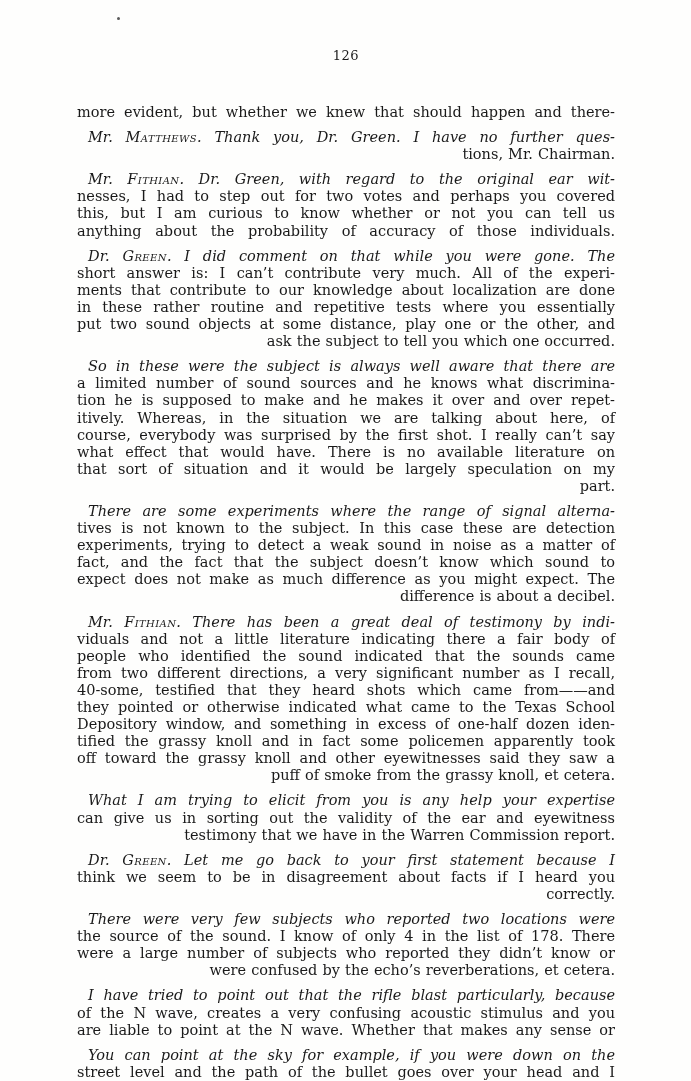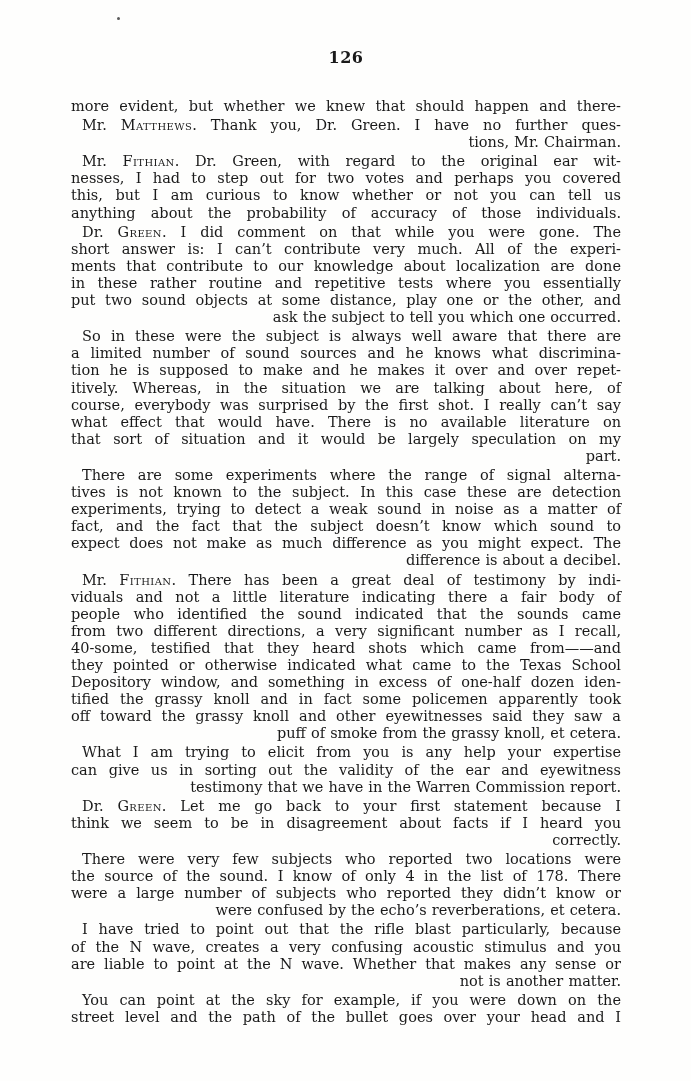--- a/index.html
+++ b/index.html
@@ -24,44 +24,44 @@
     height: 3px;
     background: #5a5a5a;
     border-radius: 50%;
   }
   .page-number {
     position: absolute;
     top: 48px;
     left: 69px;
     width: 554px;
     text-align: center;
-    font-size: 16px;
-    font-weight: bold;
+    font-size: 13px;
+    font-weight: normal;
     letter-spacing: 0.5px;
   }
   .text-block {
     position: absolute;
     top: 96px;
     left: 69px;
     width: 554px;
     font-size: 14.5px;
     line-height: 17.1px;
     word-spacing: 0.5px;
   }
-  .paragraph { margin: 2px; }
+  .paragraph { margin: 8px; }
   .line {
     text-align: right;
     white-space: normal;
   }
   .line.jfull {
     text-align: justify;
     text-align-last: justify;
     -moz-text-align-last: justify;
   }
-  .line.indent { text-indent: 11px; }
+  .line.indent { text-indent: 11px; font-style: italic; }
   .sc {
     font-variant: small-caps;
     letter-spacing: 0.4px;
   }
 </style>
 </head>
 <body>
 
 <div class="page">
   <span class="speck"></span>
@@ -131,20 +131,19 @@
       <div class="paragraph">
         <div class="line jfull indent">There were very few subjects who reported two locations were</div>
         <div class="line jfull">the source of the sound. I know of only 4 in the list of 178. There</div>
         <div class="line jfull">were a large number of subjects who reported they didn’t know or</div>
         <div class="line">were confused by the echo’s reverberations, et cetera.</div>
       </div>
       <div class="paragraph">
         <div class="line jfull indent">I have tried to point out that the rifle blast particularly, because</div>
         <div class="line jfull">of the N wave, creates a very confusing acoustic stimulus and you</div>
         <div class="line jfull">are liable to point at the N wave. Whether that makes any sense or</div>
-        <div class="line">not is another matter.</div>
       </div>
       <div class="paragraph">
         <div class="line jfull indent">You can point at the sky for example, if you were down on the</div>
         <div class="line jfull">street level and the path of the bullet goes over your head and I</div>
       </div>
     </div>
 </div>
 
 </body></html>

